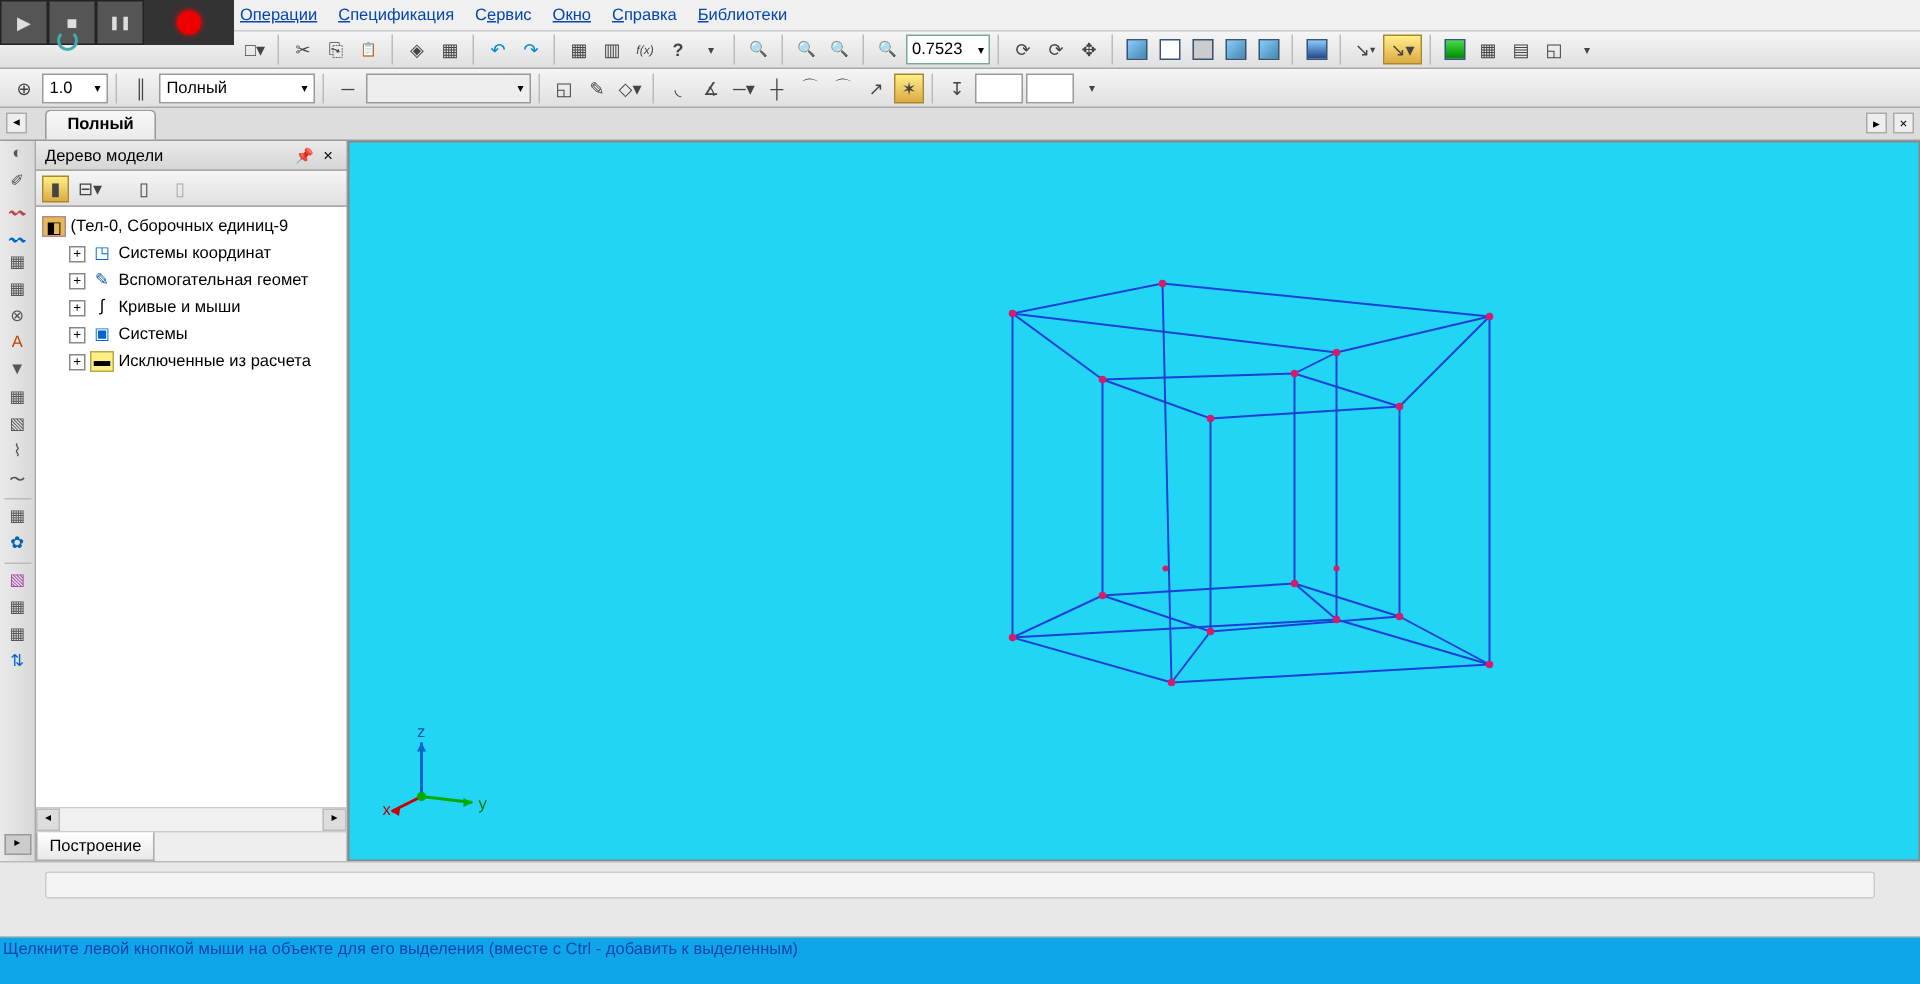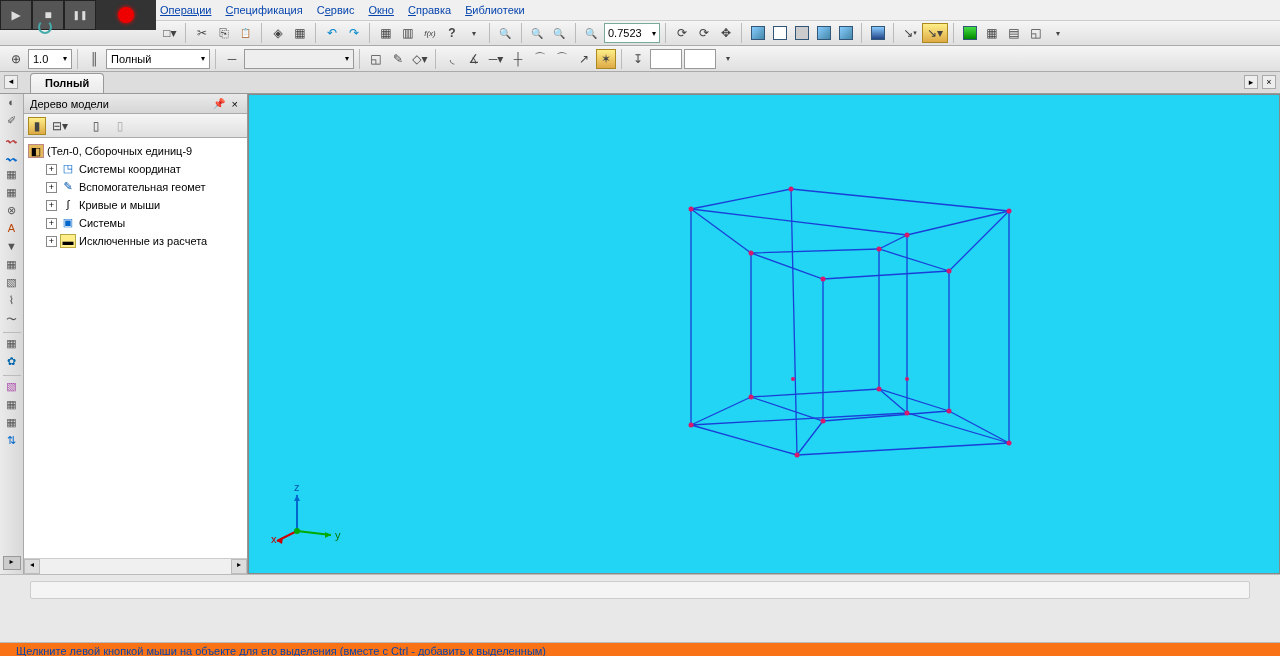--- a/index.html
+++ b/index.html
@@ -42,21 +42,21 @@
 
 .main { display: flex; height: 480px; }
 
 
 .ltb { width: 24px; background: linear-gradient(90deg,#eaeaea,#d8d8d8); border-right: 1px solid #aaa; display: flex; flex-direction: column; align-items: center; padding-top: 2px; gap: 2px; }
 .ltb .ic { width: 18px; height: 16px; font-size: 11px; text-align: center; color: #555; }
 .ltb .sep-h { width: 18px; height: 1px; background: #bbb; margin: 2px 0; }
 .ltb .expand { margin-top: auto; width: 18px; height: 14px; background: #ccc; border: 1px solid #999; font-size: 8px; text-align: center; margin-bottom: 4px; }
 
 
-.treepanel { width: 224px; background: #a3a3a3; border-right: 1px solid #999; display: flex; flex-direction: column; }
+.treepanel { width: 208px; background: #a3a3a3; border-right: 1px solid #999; display: flex; flex-direction: column; }
 .tree-title { height: 20px; background: linear-gradient(#eaeaea,#d6d6d6); border-bottom: 1px solid #aaa; display: flex; align-items: center; padding: 0 6px; }
 .tree-title .pin { margin-left: auto; font-size: 10px; padding: 0 3px; }
 .tree-title .x { font-size: 11px; padding: 0 3px; }
 .tree-tb { height: 24px; background: linear-gradient(#f5f5f5,#e0e0e0); border-bottom: 1px solid #aaa; display: flex; align-items: center; padding: 0 4px; gap: 4px; }
 .tree-body { flex: 1; background: #fff; overflow: hidden; position: relative; }
 .tree-body ul { list-style: none; padding: 4px 0; }
 .tree-body li { display: flex; align-items: center; height: 18px; padding-left: 4px; white-space: nowrap; }
 .tree-body li.child { padding-left: 22px; }
 .tree-body .pm { width: 11px; height: 11px; border: 1px solid #888; background: #fff; font-size: 9px; line-height: 9px; text-align: center; margin-right: 3px; }
 .tree-body .tic { width: 16px; height: 14px; margin-right: 3px; font-size: 11px; text-align: center; }
@@ -69,21 +69,21 @@
 
 
 .viewport { flex: 1; background: #22d5f4; position: relative; border: 1px solid #888; }
 .viewport svg { position: absolute; top: 0; left: 0; }
 
 
 .bottom-strip { height: 30px; background: #e8e8e8; border-top: 1px solid #bbb; padding: 6px 30px; }
 .bottom-strip .inner { height: 18px; background: #f4f4f4; border: 1px solid #ccc; border-radius: 2px; }
 
 
-.statusbar { position: absolute; bottom: 0; left: 0; right: 0; height: 14px; background: #f97316; border-top: 1px solid #bbb; padding: 2px 16px; color: #0645ad; font-size: 11px; }
+.statusbar { position: absolute; bottom: 0; left: 0; right: 0; height: 32px; background: #0ea5e9; border-top: 1px solid #bbb; padding: 2px 2px; color: #0645ad; font-size: 11px; }
 
 
 .ic-new::before { content: "□"; }
 .ic-cut::before { content: "✂"; }
 .ic-copy::before { content: "⎘"; }
 .ic-paste::before { content: "📋"; font-size: 9px; }
 .ic-undo::before { content: "↶"; color: #08c; }
 .ic-redo::before { content: "↷"; color: #08c; }
 .ic-tbl::before { content: "▦"; }
 .ic-fx::before { content: "f(x)"; font-size: 8px; font-style: italic; }
@@ -298,20 +298,23 @@
             <span class="pm">+</span>
             <span class="tic" style="background:#fe8;border:1px solid #ba4">▬</span>
             <span>Исключенные из расчета</span>
           </li>
       </ul>
     </div>
     <div class="tree-scroll">
       <div class="sb">◂</div>
       <div class="track"></div>
       <div class="sb">▸</div>
+    </div>
+    <div class="tab-bottom">
+      <div class="bt">Построение</div>
     </div>
   </div>
 
   <div class="viewport">
     <svg width="1060" height="480">
 
       <g stroke="#1a3fd8" stroke-width="1.3" fill="none">
 
         <polygon points="442,330 658,318 760,348 548,360"></polygon>
 

